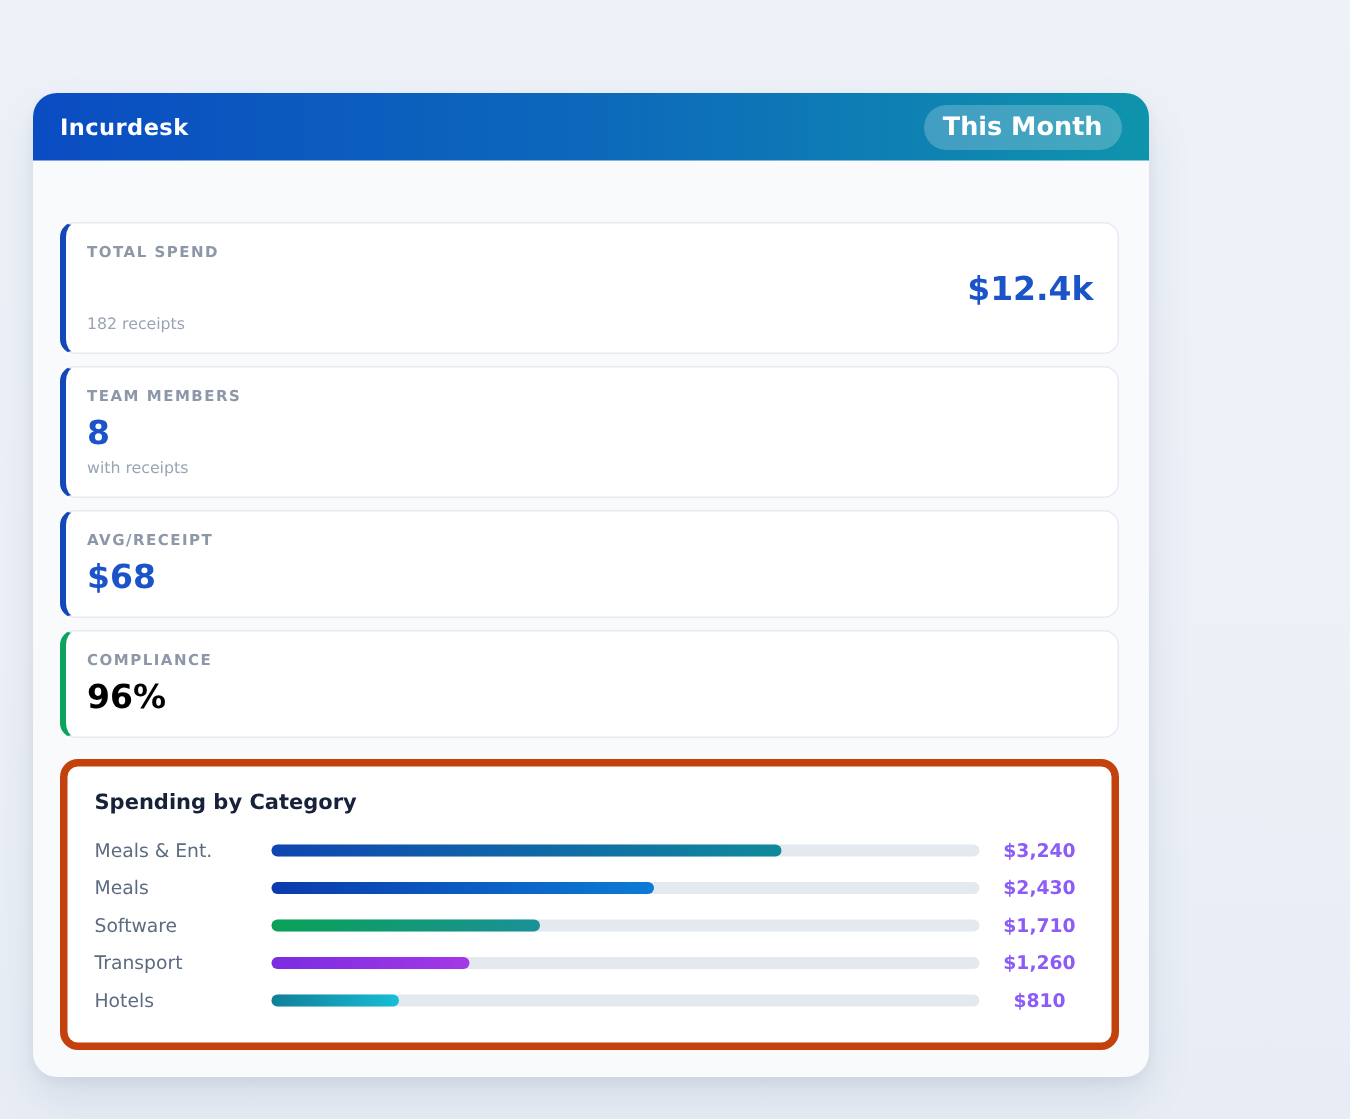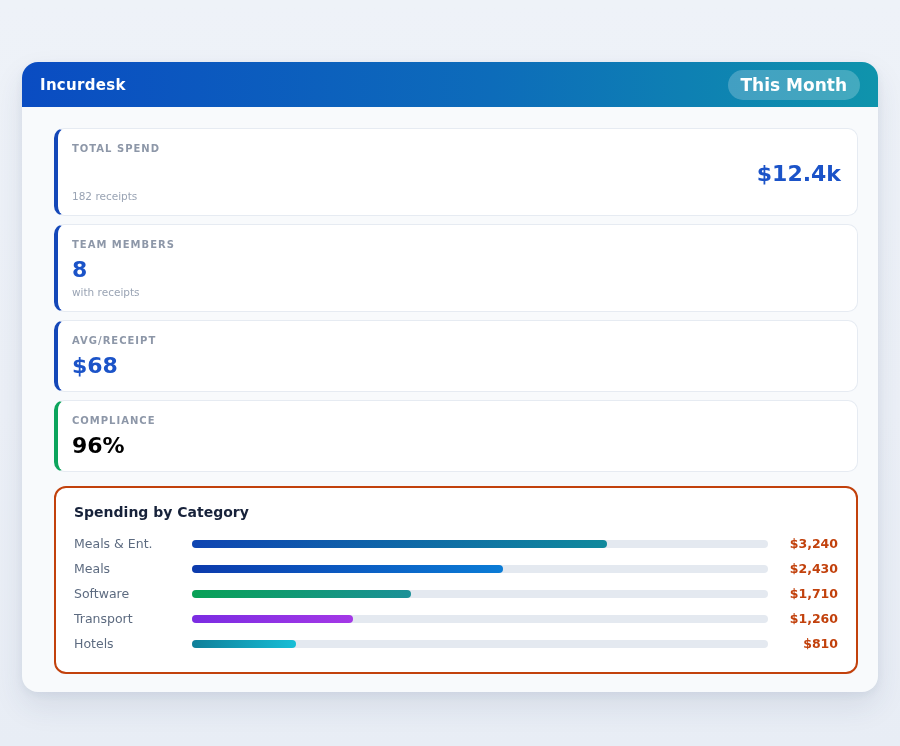--- a/index.html
+++ b/index.html
@@ -6,42 +6,43 @@
   html,body { width:900px; height:746px; }
   body {
     font-family: "DejaVu Sans", "Liberation Sans", sans-serif;
     overflow:hidden;
   }
   .page {
     position:relative; width:900px; height:746px;
     background: linear-gradient(180deg, #eef2f8 0%, #ecf0f7 55%, #e8edf5 100%);
   }
   .app-card {
-    position:absolute; left:22px; top:62px; width:856px;
+    position:absolute; left:22px; top:62px; width:744px;
     background:#f8fafc; border-radius:16px;
     box-shadow: 0 14px 30px rgba(40,60,100,0.10), 0 3px 8px rgba(40,60,100,0.06);
     overflow:hidden;
   }
   .app-header {
     height:45px;
     background: linear-gradient(90deg, #0a4cc2 0%, #0d6cba 55%, #0f94ac 100%);
     display:flex; align-items:center; justify-content:space-between;
     padding:0 18px;
   }
   .app-title {
     color:#ffffff; font-weight:bold; font-size:15px; letter-spacing:0.3px;
   }
   .badge-pill {
     background: rgba(255,255,255,0.22);
     color:#ffffff; font-weight:bold; font-size:17px;
     padding:5px 13px; border-radius:999px; border:none; cursor:pointer;
     font-family: inherit;
   }
   .content {
-    padding:21px 20px 18px 32px;
+    padding:21px 20px 18px 18px;
+    margin-top:20px;
   }
   .stat-card {
     background:#ffffff;
     border:1px solid #e6ebf2;
     border-left-width:4px;
     border-radius:10px;
     padding:13px 16px 12px 14px;
     margin-bottom:8px;
   }
   .stat-label {
@@ -49,21 +50,21 @@
     color:#8d97a8; line-height:14px;
   }
   .stat-value {
     font-size:22px; font-weight:bold; line-height:27px; margin-top:4px;
   }
   .stat-sub {
     font-size:10.5px; color:#9aa4b4; line-height:14px; margin-top:2px;
   }
   .chart-card {
     background:#ffffff;
-    border:2px solid #c2410c;
+    border:5px solid #c2410c;
     border-radius:12px;
     margin-top:14px;
     padding:15px 18px 16px 18px;
   }
   .chart-title {
     font-size:14px; font-weight:bold; color:#17223a;
     line-height:18px; margin-bottom:10px;
   }
   .chart-row {
     display:flex; align-items:center; height:25px;
@@ -72,21 +73,21 @@
     width:118px; font-size:12.5px; color:#5d6b80;
   }
   .row-track {
     flex:1; height:8px; border-radius:4px; margin-right:10px;
     position:relative;
   }
   .row-fill {
     height:8px; border-radius:4px;
   }
   .row-value {
-    width:60px; text-align:right; font-size:12.5px; font-weight:bold; color:#c2410c;
+    width:60px; text-align:center; font-size:12.5px; font-weight:bold; color:#8b5cf6;
   }
 </style>
 </head>
 <body>
 
 <div class="page">
   <div class="app-card">
 
     <div class="app-header">
       <div class="app-title">Incurdesk</div>

